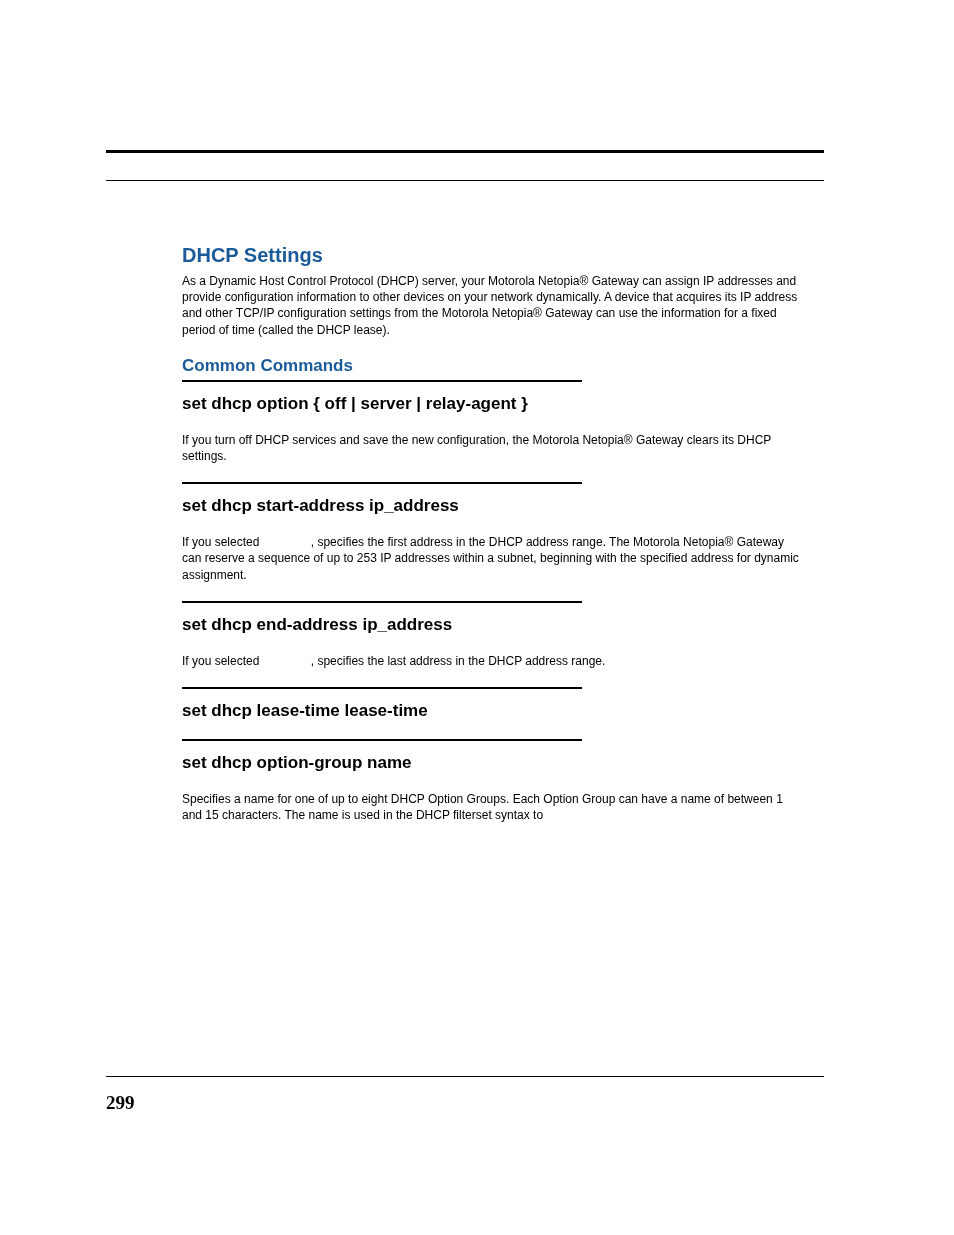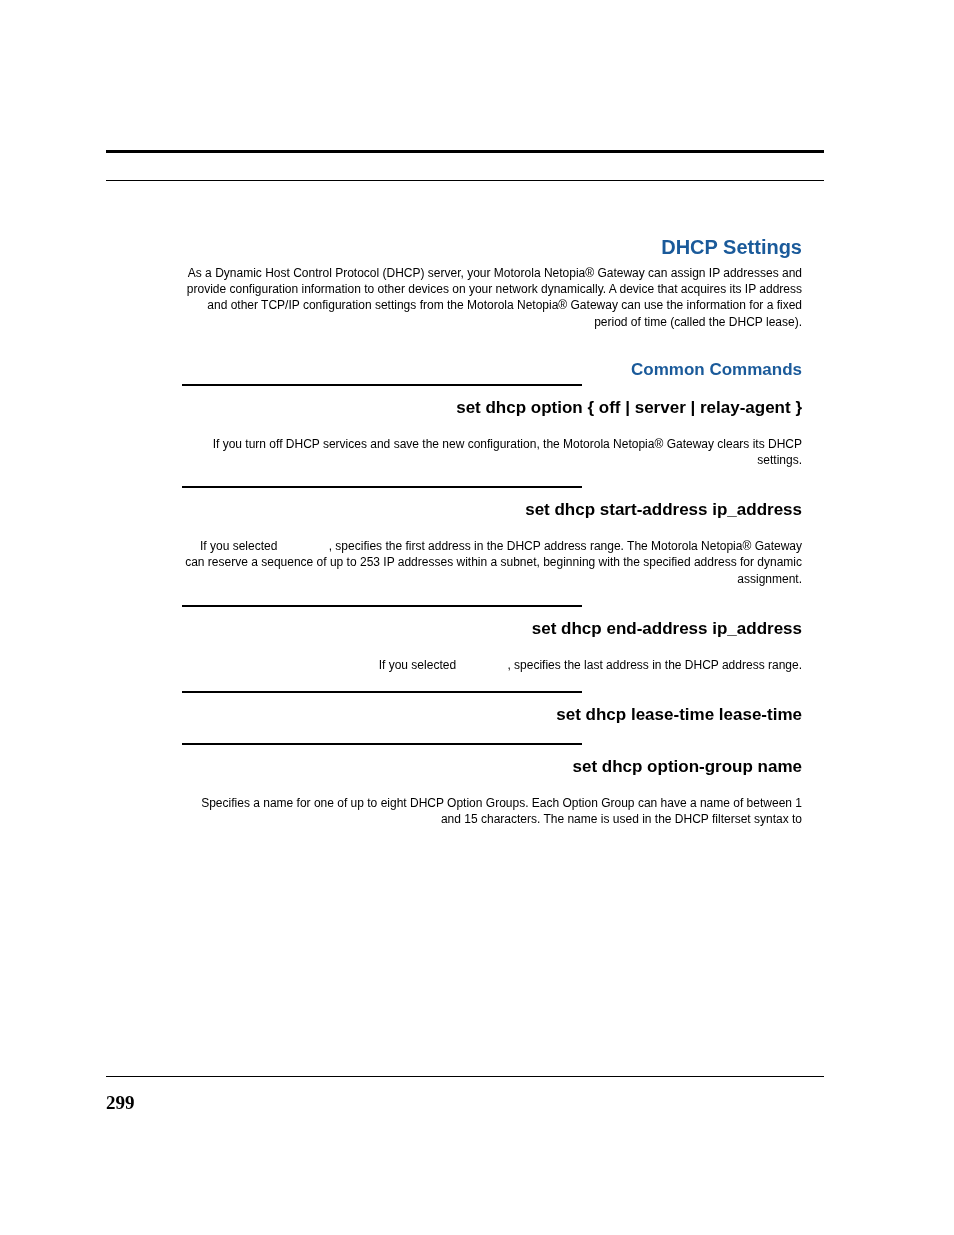--- a/index.html
+++ b/index.html
@@ -27,58 +27,56 @@
   .header-rule-thin {
     position: absolute;
     top: 180px;
     left: 106px;
     width: 718px;
     height: 1px;
     background: #000;
   }
   .content {
     position: absolute;
-    top: 236px;
+    top: 244px;
     left: 182px;
     width: 620px;
-    text-align: right;
   }
   .section-title {
     color: #1a5a9a;
     font-weight: bold;
     font-size: 20px;
     margin-bottom: 6px;
   }
   .body-text {
     font-size: 12px;
     line-height: 1.35;
     color: #000;
     margin-bottom: 18px;
   }
   .sub-title {
     color: #1a5a9a;
     font-weight: bold;
     font-size: 17px;
-    margin-top: 30px;
+    margin-top: 18px;
     margin-bottom: 4px;
   }
   .cmd-rule {
     width: 400px;
     height: 2px;
     background: #000;
     margin-bottom: 12px;
   }
   .cmd-heading {
     font-weight: bold;
     font-size: 17px;
     margin-bottom: 18px;
   }
   .cmd-heading .plain {
     font-style: normal;
-    margin-left: 18px;
   }
   .cmd-heading .ital {
   }
   .footer-rule {
     position: absolute;
     top: 1076px;
     left: 106px;
     width: 718px;
     height: 1px;
     background: #000;

